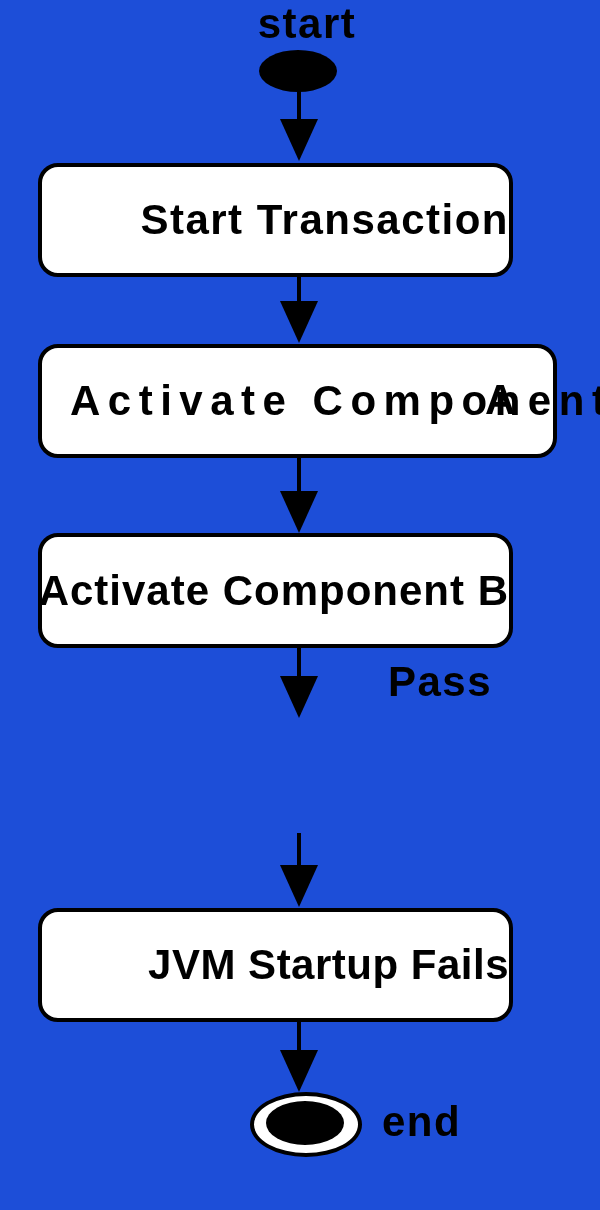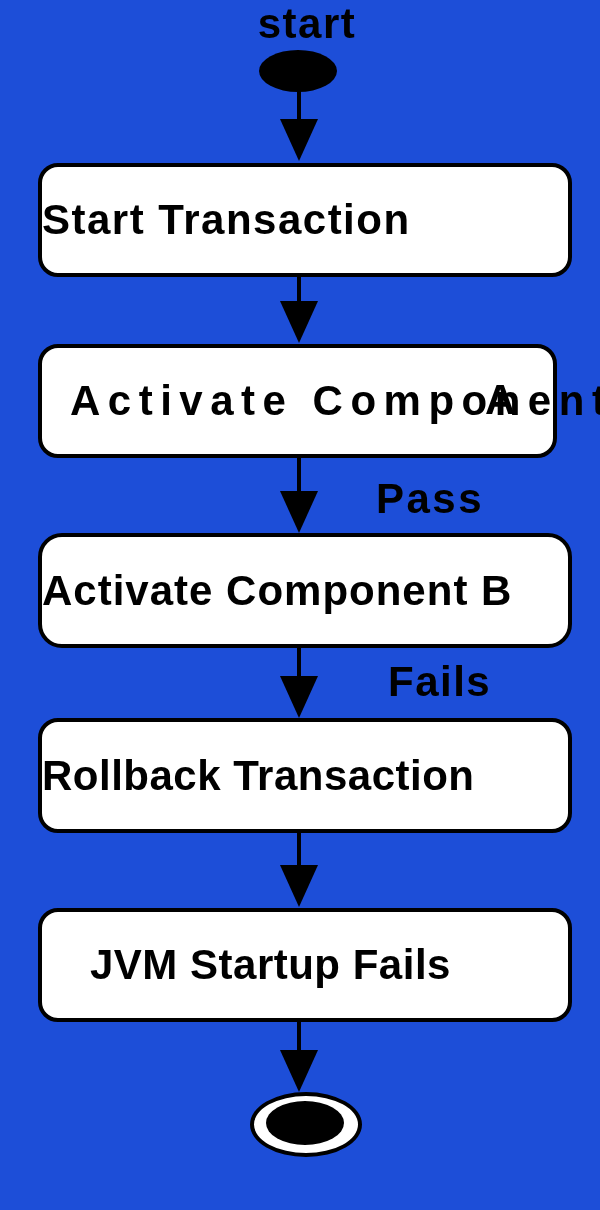--- a/index.html
+++ b/index.html
@@ -30,28 +30,28 @@
         border-left:19px solid transparent;border-right:19px solid transparent;
         border-top:42px solid #000;}
   .h1{top:119px;}
   .h2{top:301px;}
   .h3{top:491px;}
   .h4{top:676px;}
   .h5{top:865px;}
   .h6{top:1050px;}
   
   .node{
-    position:absolute;left:38px;width:534px;height:114px;
+    position:absolute;left:38px;width:475px;height:114px;
     background:#fff;border:4px solid #000;border-radius:20px;box-sizing:border-box;
-    display:flex;align-items:center;justify-content:flex-start;
+    display:flex;align-items:center;justify-content:flex-end;
     font-size:42px;font-weight:bold;white-space:nowrap;
   }
   .n1{top:163px;}
   .n2{top:344px;width:519px;justify-content:flex-start;padding-left:28px;overflow:visible;}
-  .n3{top:533px;height:115px;border-radius:24px;}
+  .n3{top:533px;height:115px;}
   .n4{top:718px;height:115px;}
   .n5{top:908px;padding-left:48px;}
   .n1 .node-label{letter-spacing:1.5px;}
   .n2 .node-label{letter-spacing:7.5px;}
   .n3 .node-label{letter-spacing:1px;}
   .n4 .node-label{letter-spacing:0.5px;}
   .n5 .node-label{letter-spacing:0.5px;}
   .overlap-a{position:absolute;left:443px;top:31px;font-size:42px;line-height:42px;font-weight:bold;letter-spacing:0;}
 </style>
 </head>
@@ -72,41 +72,38 @@
   <div class="stem s2"></div>
   <div class="head h2"></div>
 
   <div class="node n2">
     <span class="node-label">Activate Component</span>
     <span class="overlap-a">A</span>
   </div>
 
   <div class="stem s3"></div>
   <div class="head h3"></div>
-  <span class="edge-label pass-label">Pass</span>
 
   <div class="node n3">
     <span class="node-label">Activate Component B</span>
   </div>
 
   <div class="stem s4"></div>
   <div class="head h4"></div>
-  <span class="edge-label fail-label">Fails</span>
+  <span class="edge-label fail-label">Pass</span>
 
-  <div class="node n4">
-    <span class="node-label">Rollback Transaction</span>
-  </div>
 
   <div class="stem s5"></div>
   <div class="head h5"></div>
 
   <div class="node n5">
     <span class="node-label">JVM Startup Fails</span>
   </div>
 
   <div class="stem s6"></div>
   <div class="head h6"></div>
 
   <div class="end-outer">
     <div class="end-inner"></div>
   </div>
+  <div class="lbl end-label">end</div>
 
 </div>
 
 </body></html>

